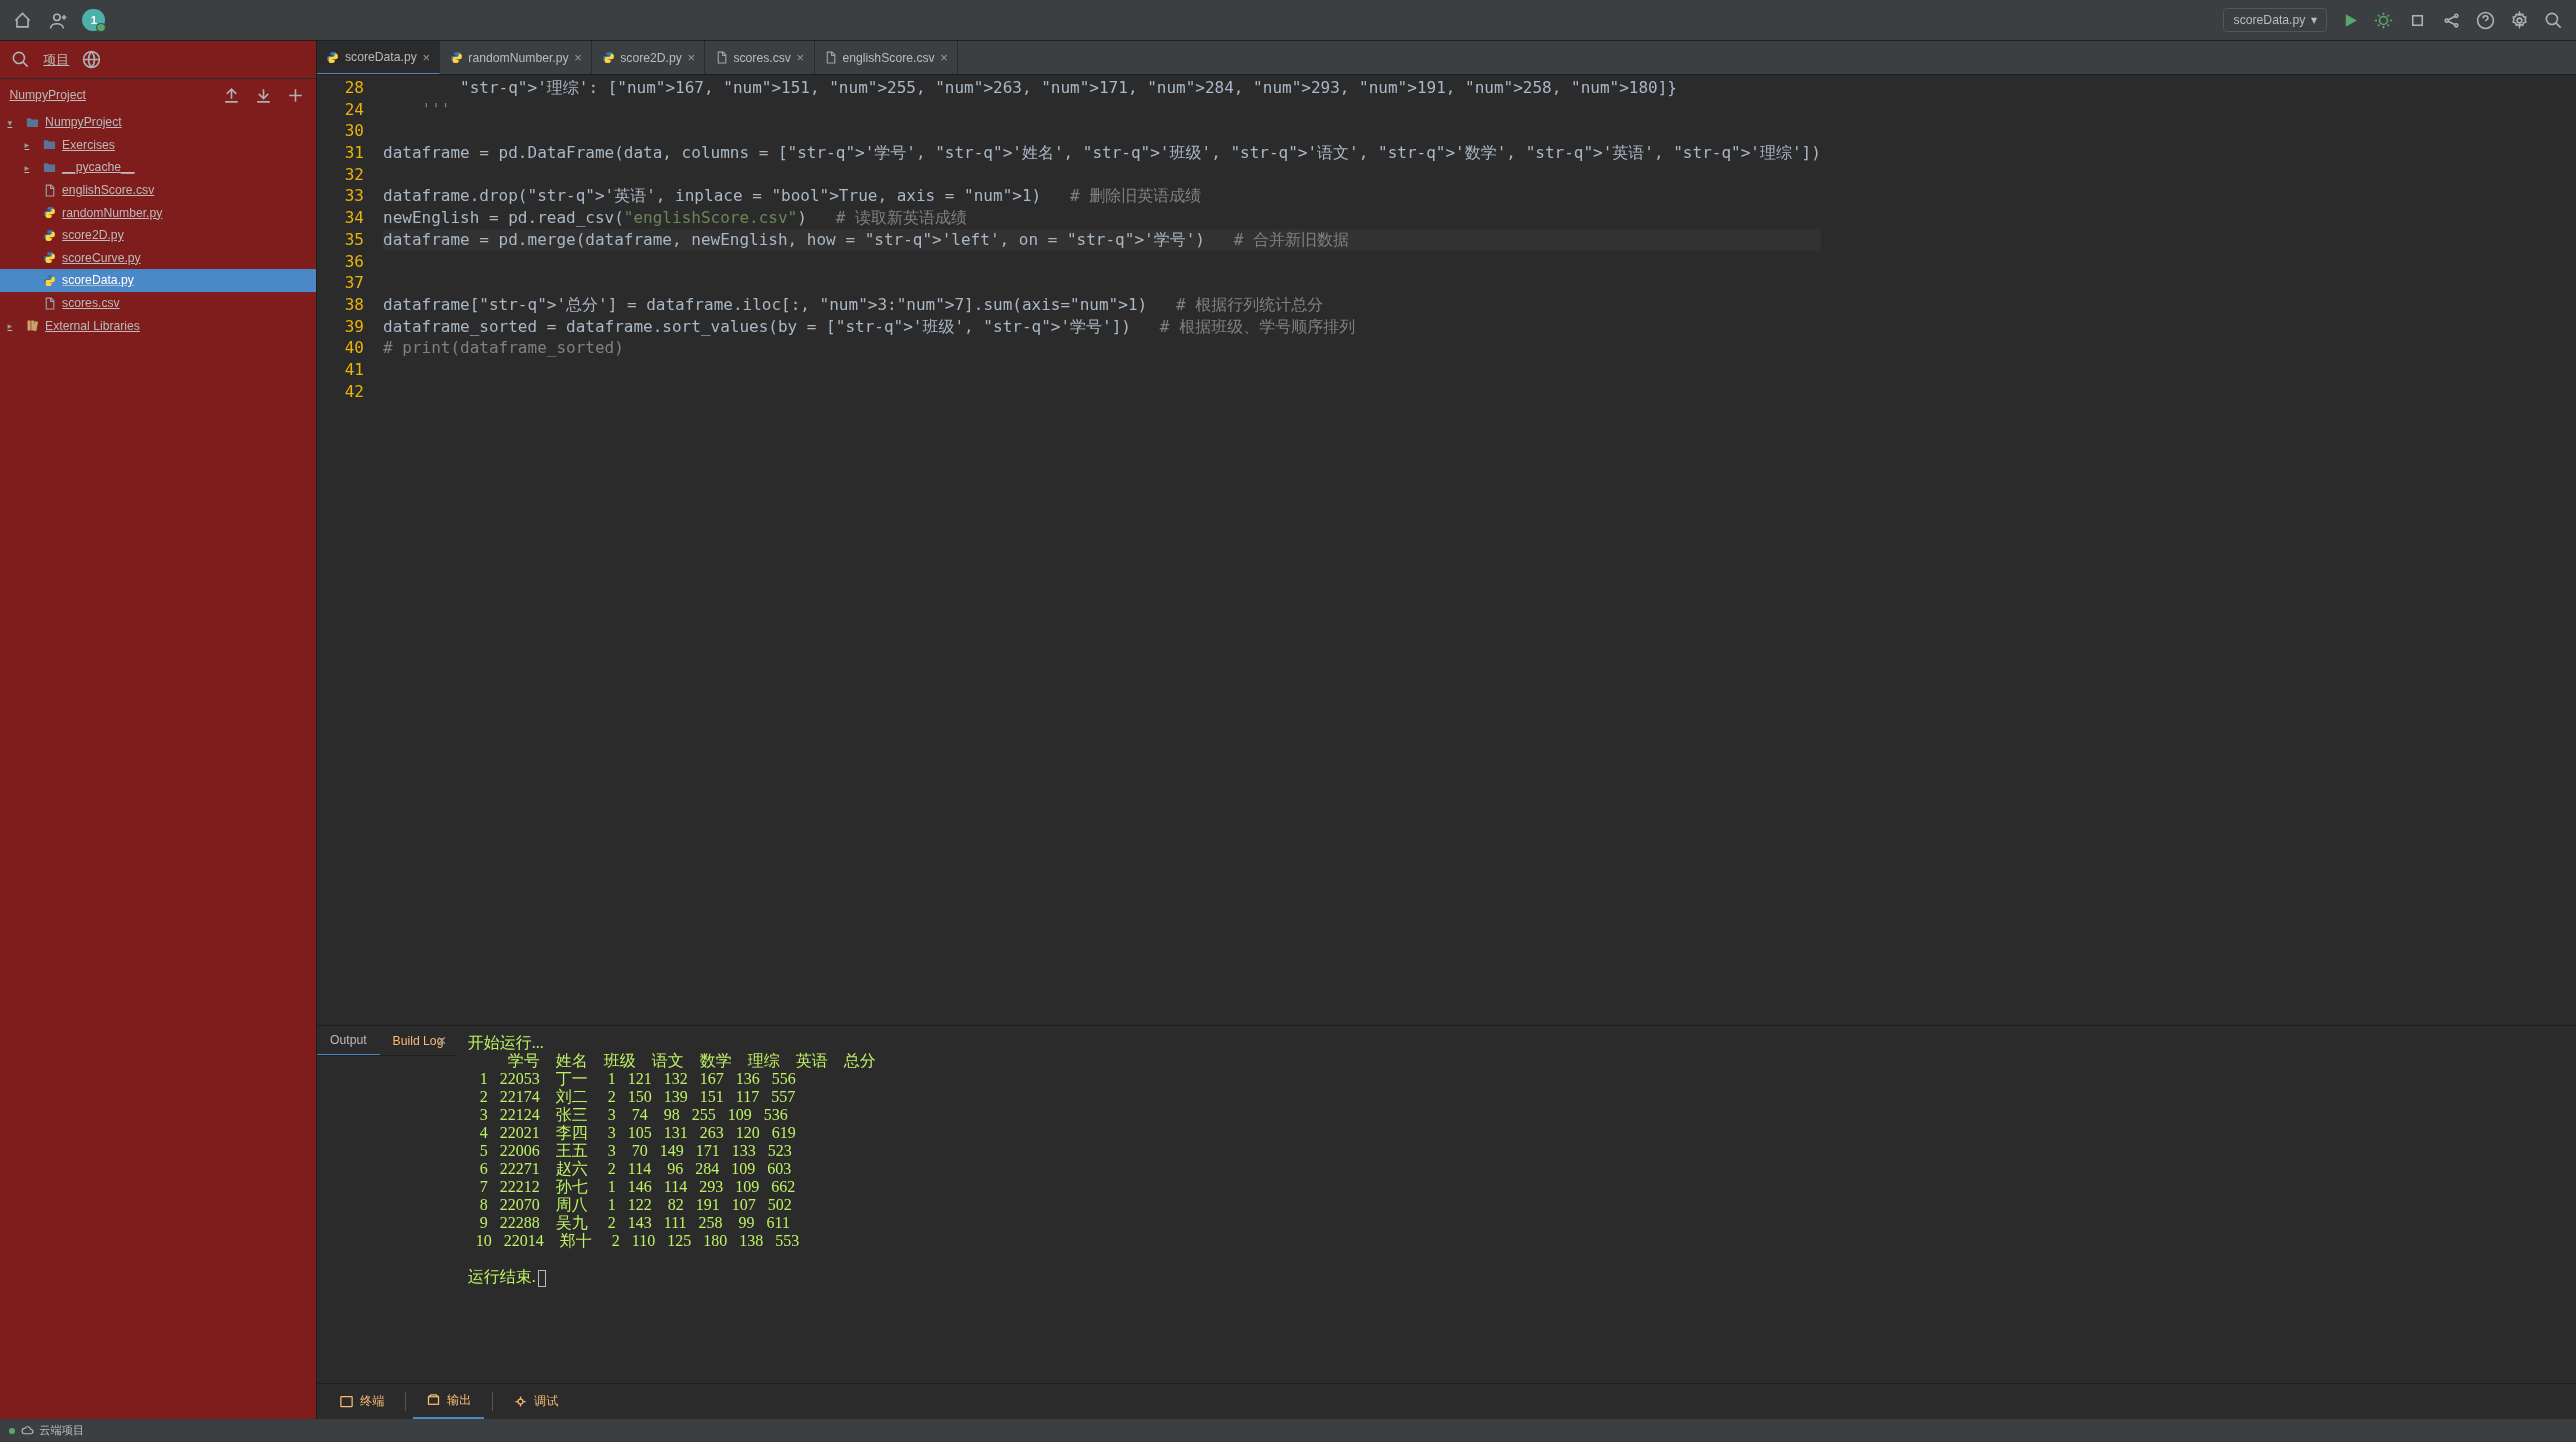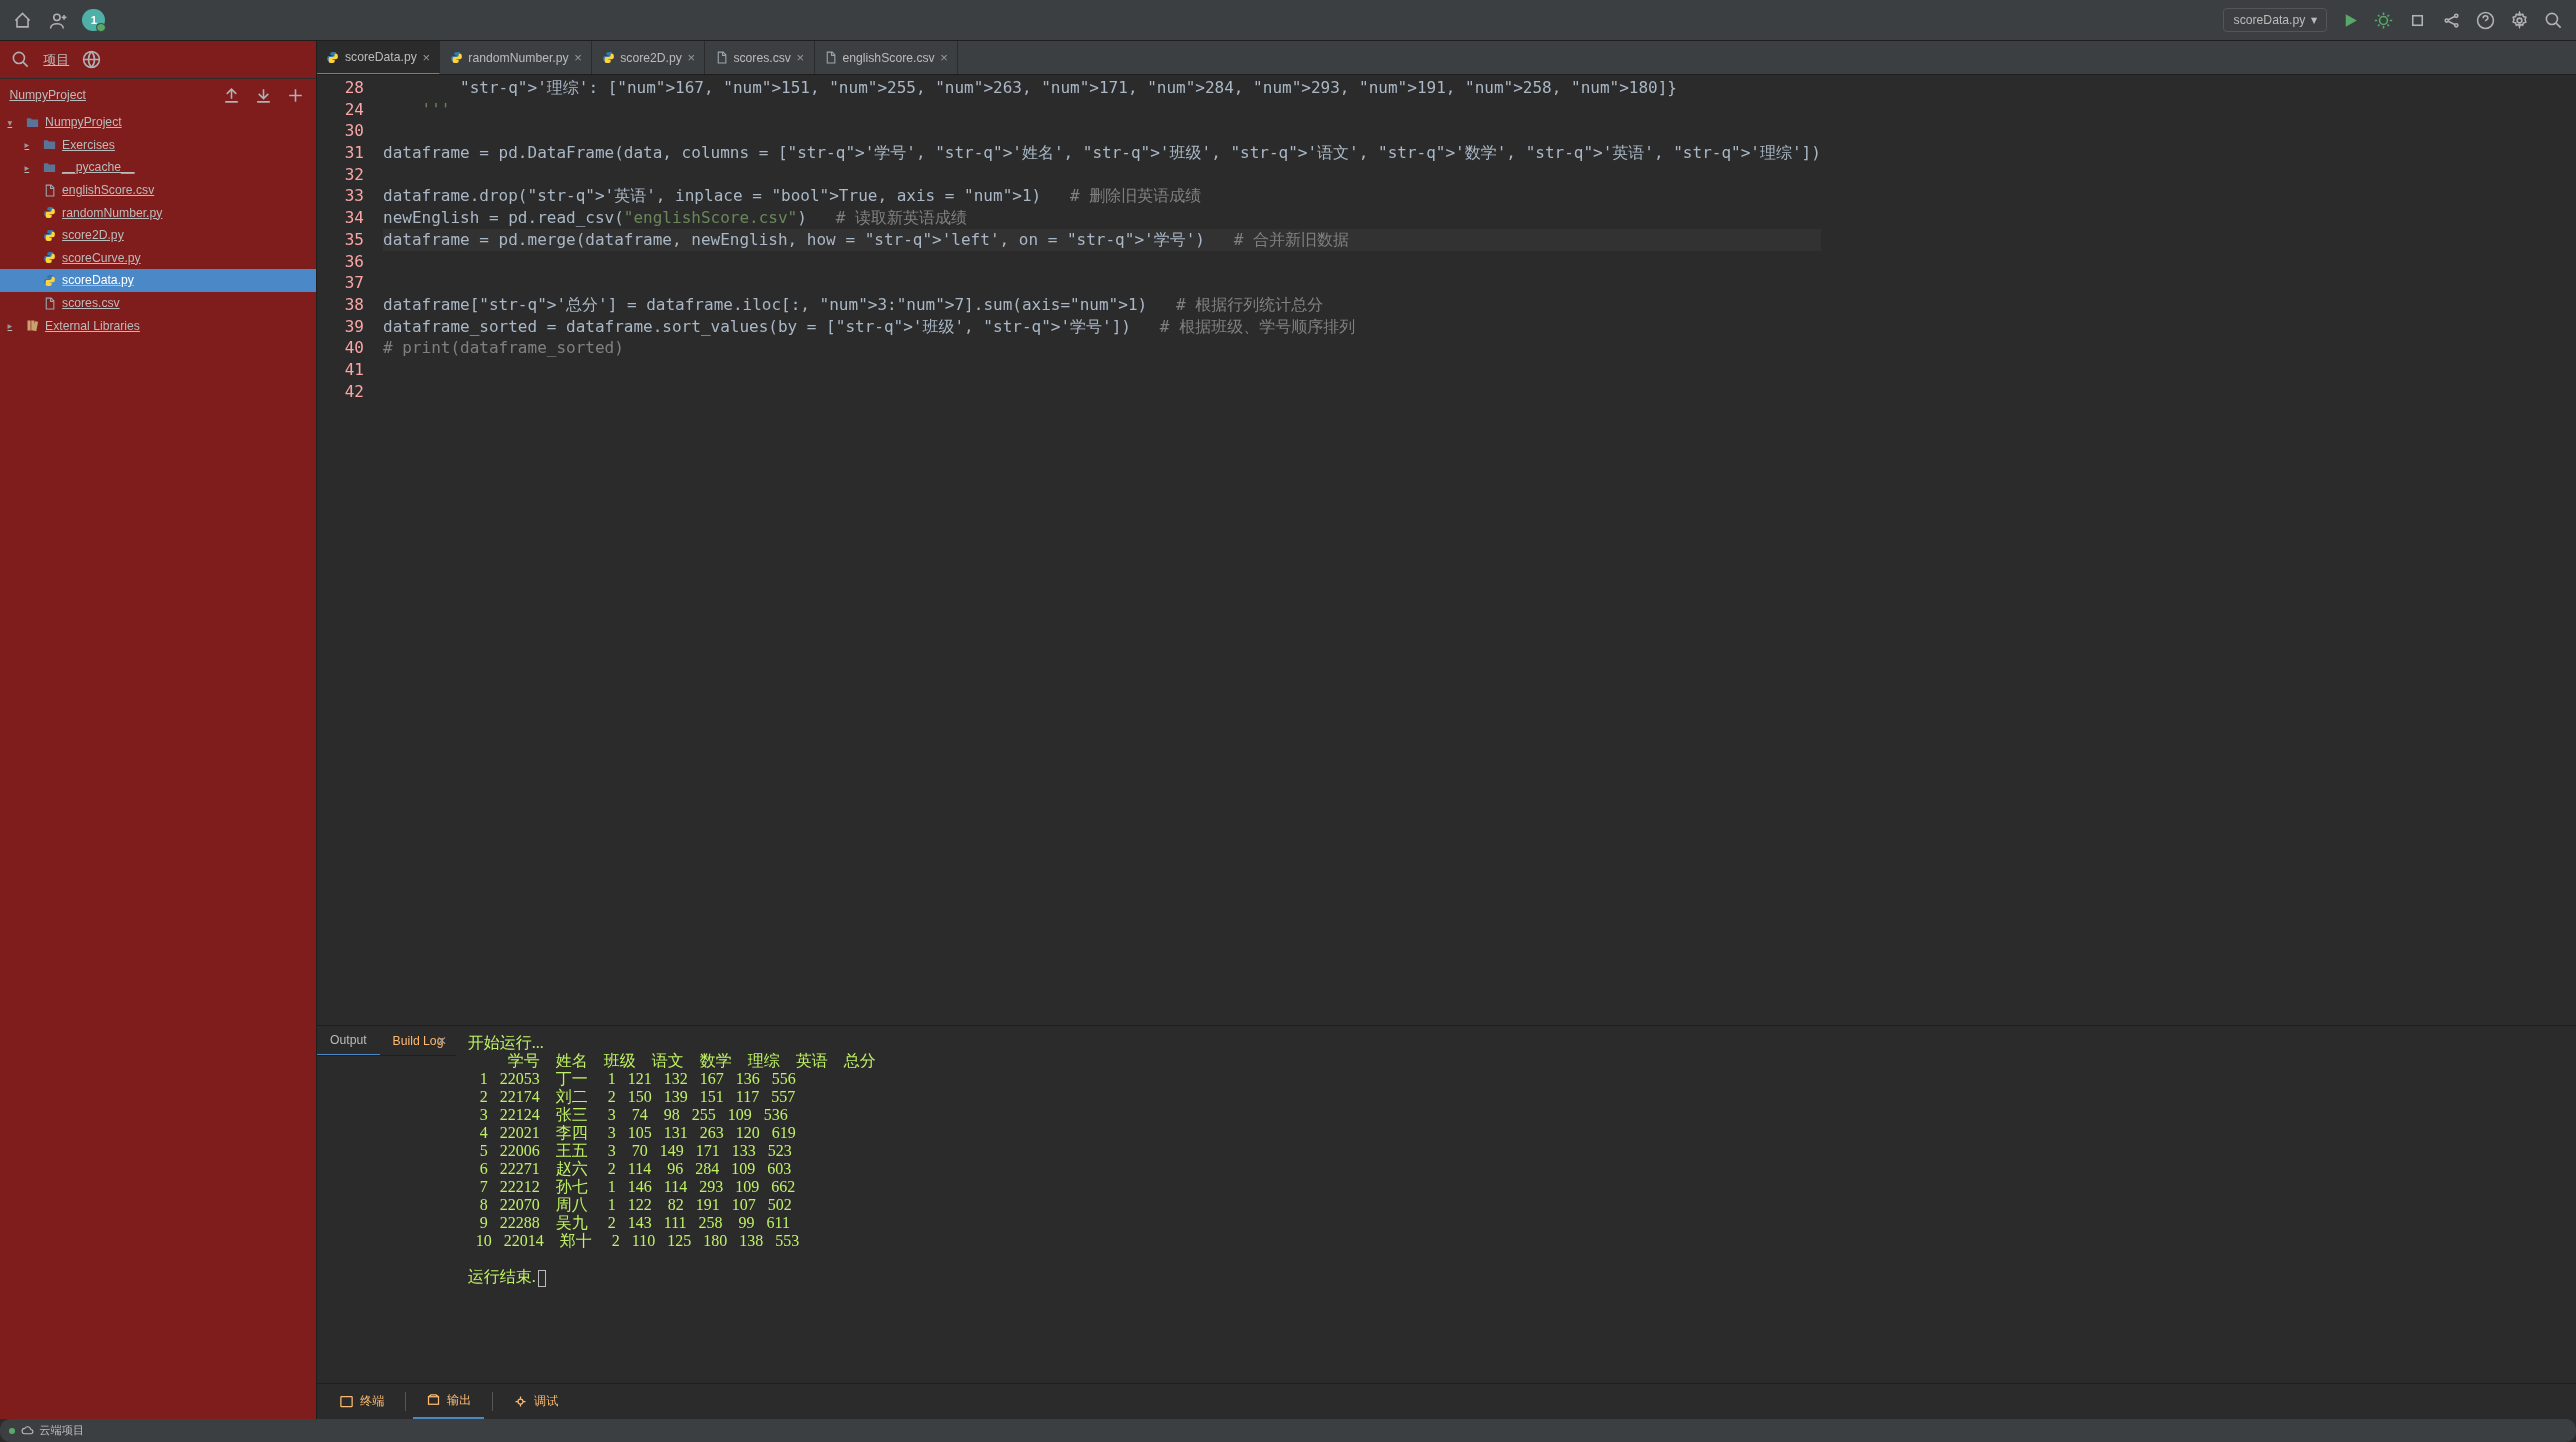--- a/index.html
+++ b/index.html
@@ -132,21 +132,21 @@
       display: flex;
       font-family: Consolas, Monaco, monospace;
       font-size: 16px;
       line-height: 21.7px;
       overflow: auto;
       min-height: 0;
     }
     .gutter {
       width: 66px;
       text-align: right;
-      color: #fca5a5;
+      color: #eab308;
       padding-right: 19px;
       padding-top: 1.9px;
       flex-shrink: 0;
     }
     .code { padding-top: 1.9px; white-space: pre; color: #a9b7c6; }
     .str-q { color: #6a8759; }
     .com { color: #808080; }
     .highlight-line { background: #323232; display: block; width: 100%; }
     
     
@@ -214,21 +214,20 @@
     .divider { width: 0.9px; height: 19px; background: #555; margin: 0 3.8px; }
     
     .status-bar {
       height: 22.6px;
       background: #3c3f41;
       display: flex; align-items: center;
       padding: 0 9.4px;
       font-size: 11.3px;
       color: #bbb;
       gap: 5.6px;
-      border-radius: 10px;
     }
     .status-dot { width: 5.6px; height: 5.6px; border-radius: 50%; background: #59a869; }
   </style>
 </head>
 <body>
 
 <div class="titlebar">
   <div class="titlebar-left">
     <div class="icon-btn">
       <svg viewBox="0 0 24 24" fill="none" stroke="currentColor" stroke-width="2">

